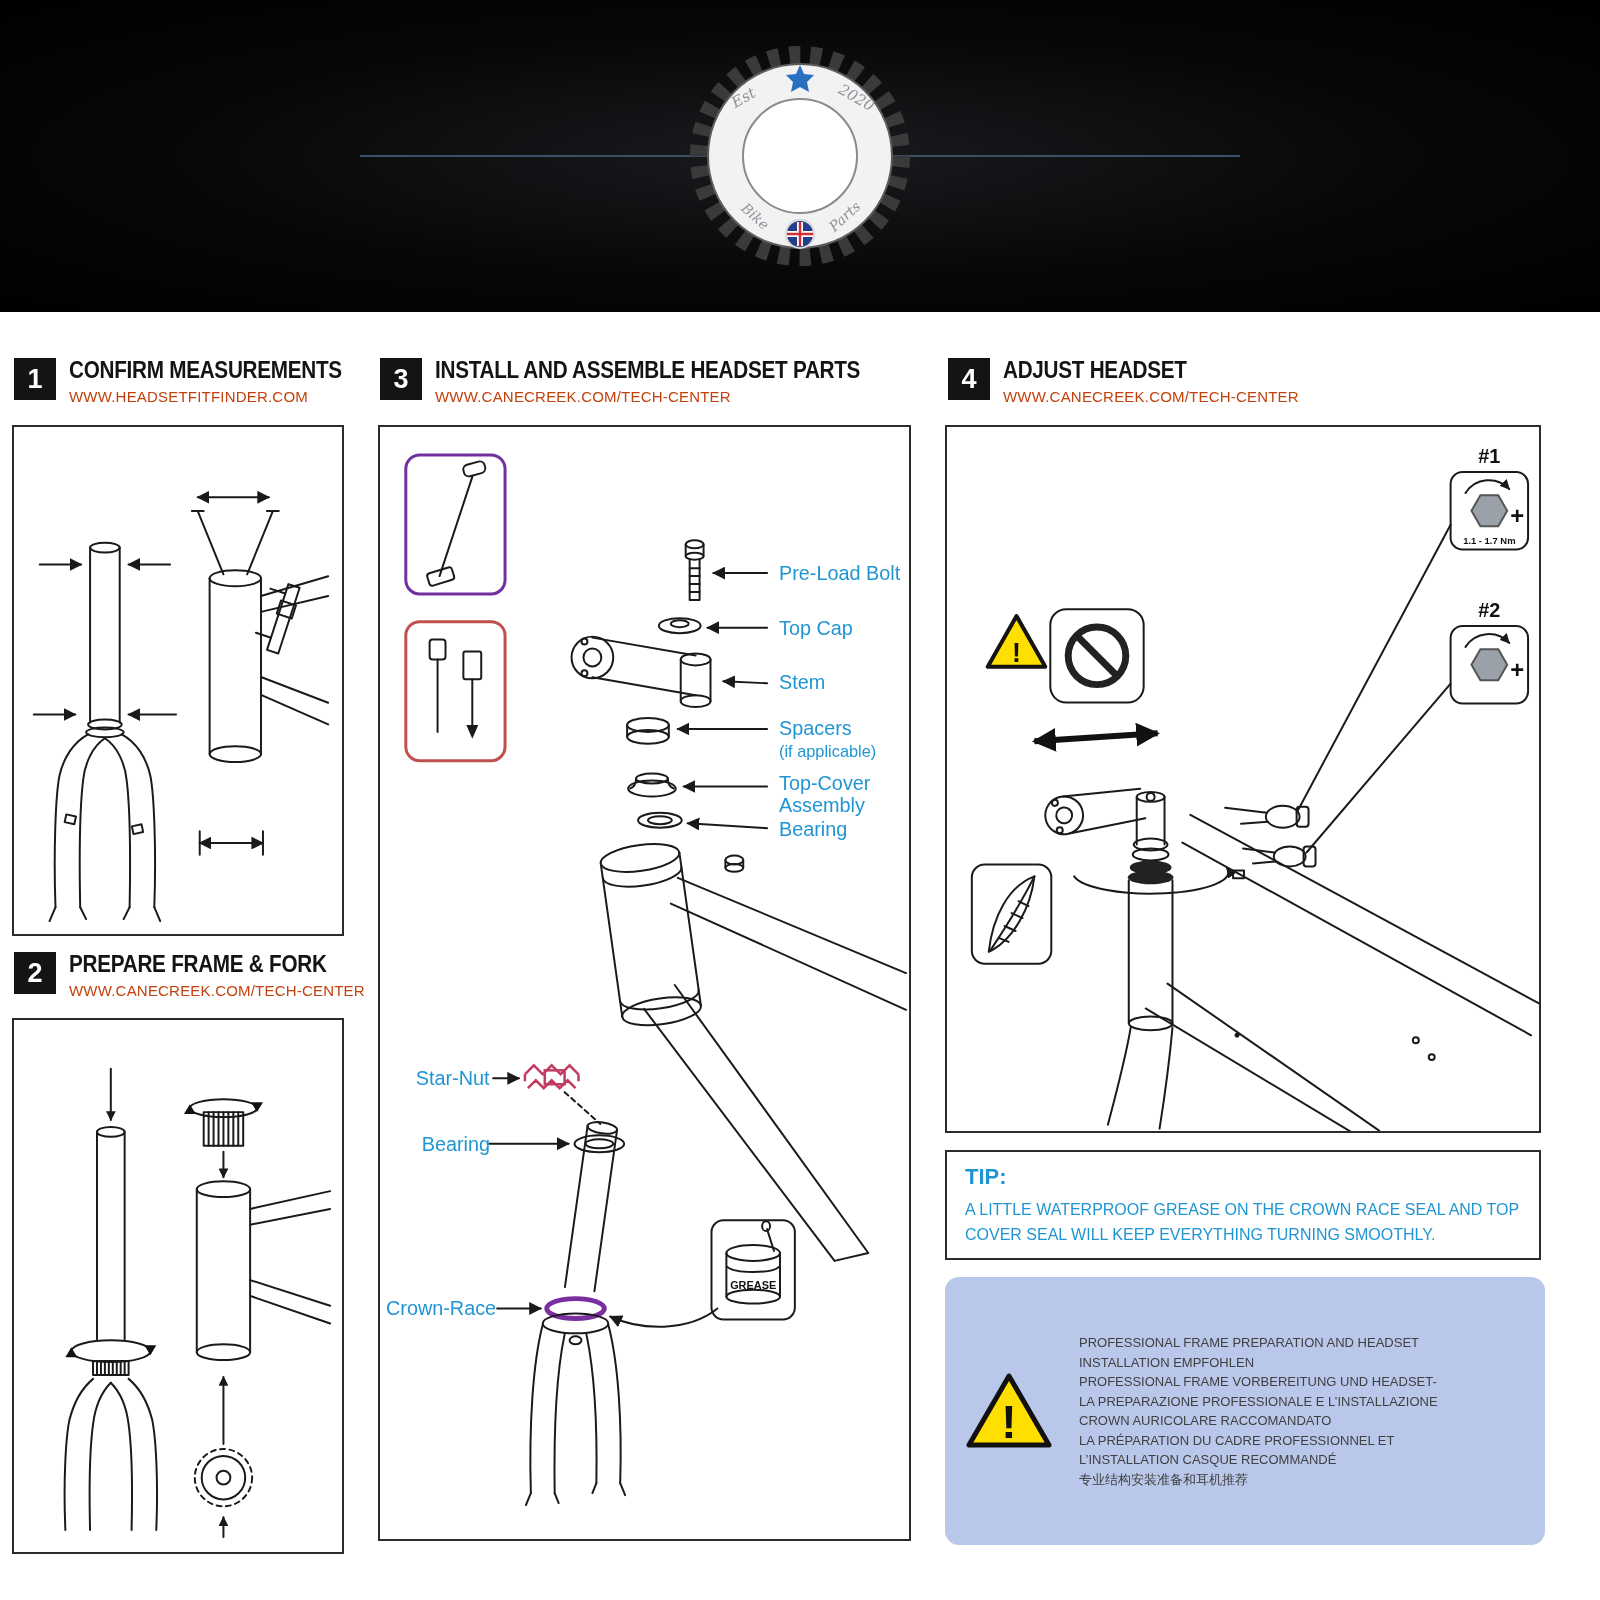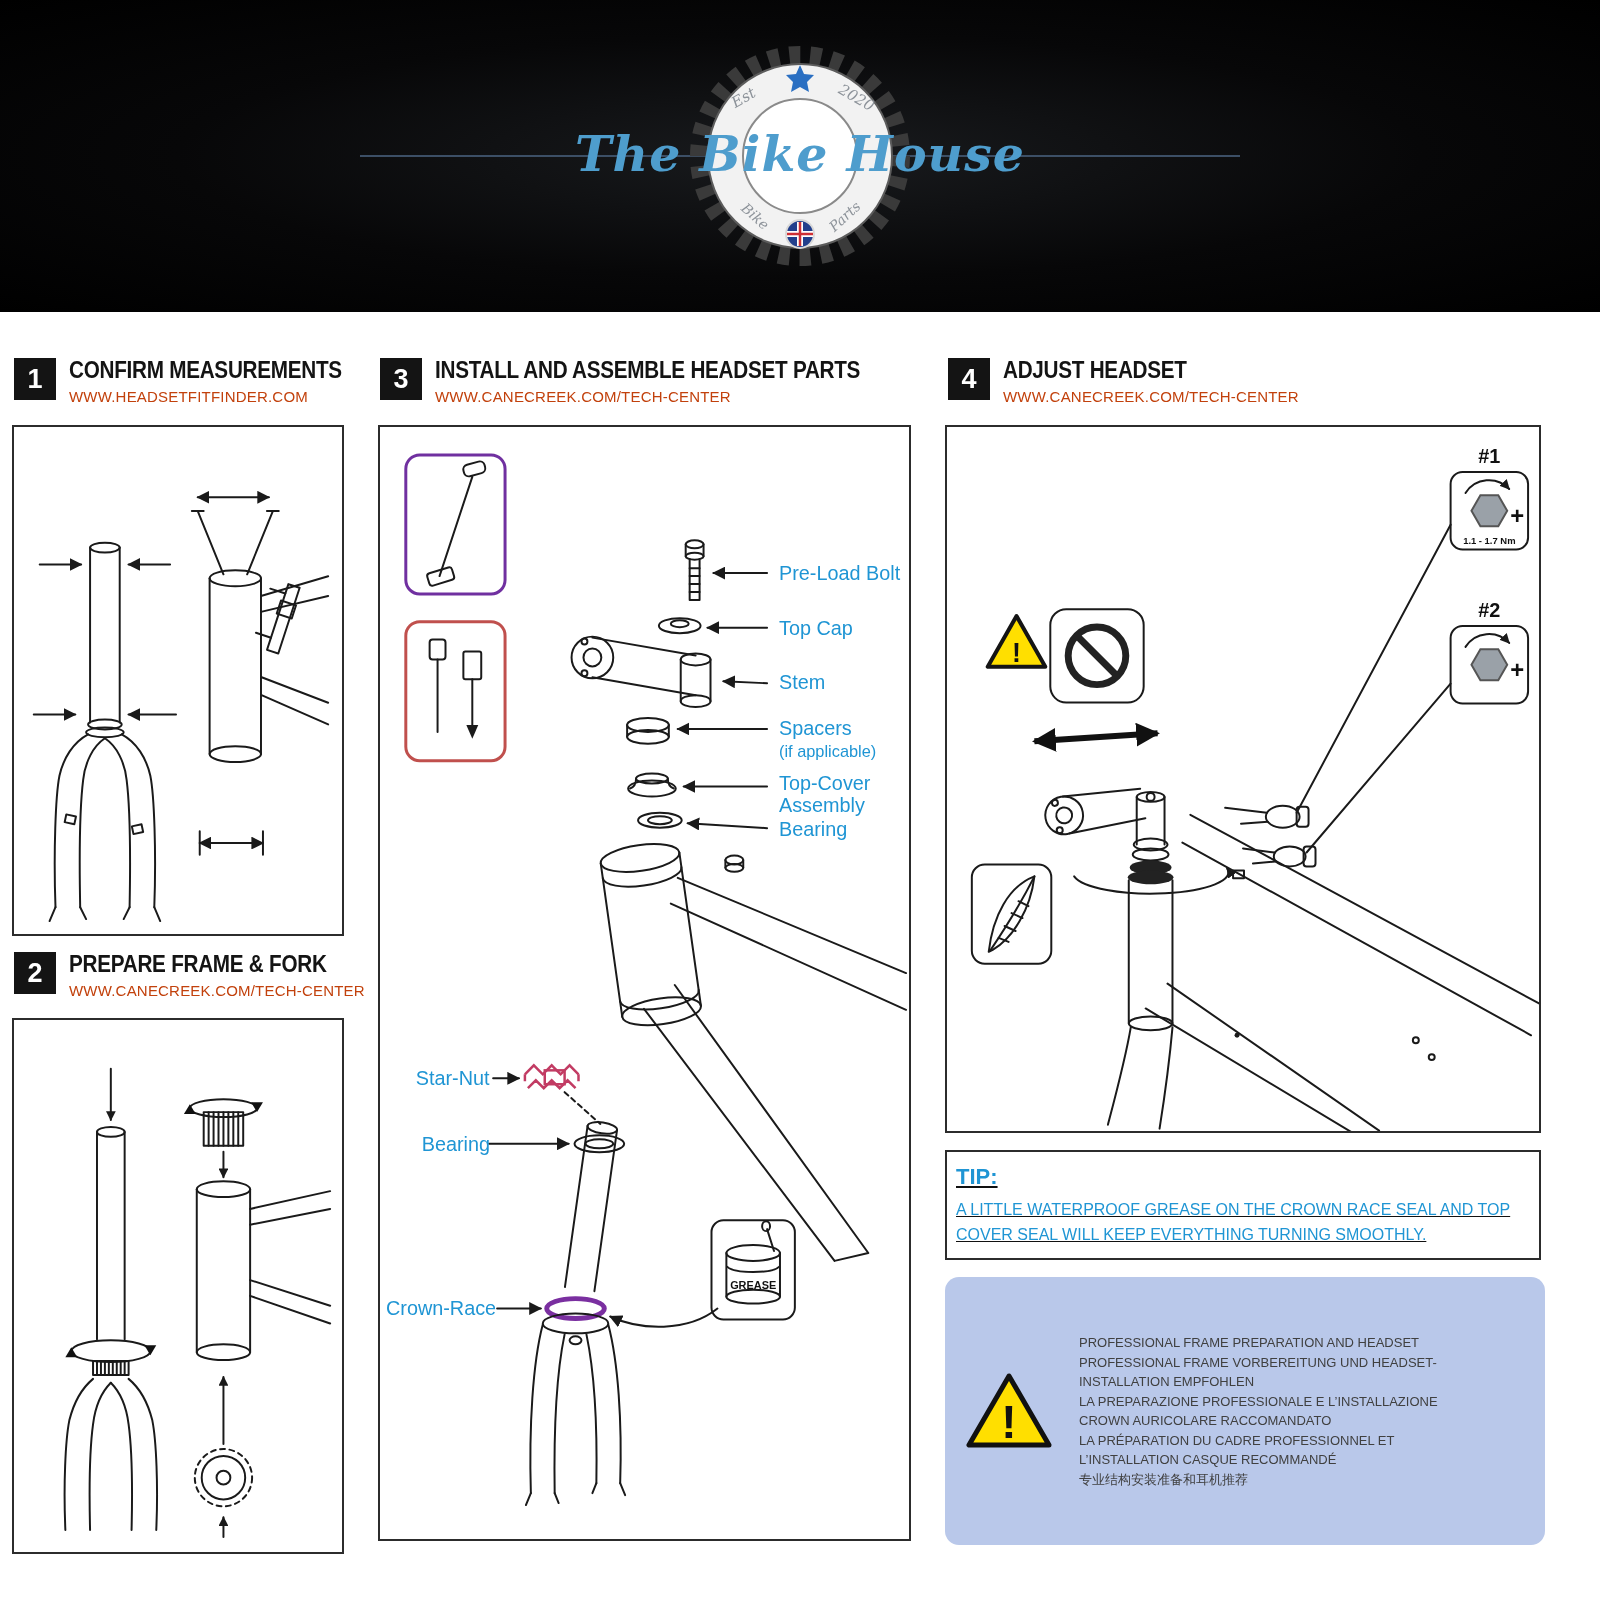--- a/index.html
+++ b/index.html
@@ -31,21 +31,21 @@
   .stepnum{font-size:20px;font-weight:700;fill:#111;}
   .plus{font-size:24px;font-weight:700;fill:#111;}
   .nm{font-size:9.5px;font-weight:700;fill:#111;}
   .excl-sm{font-size:27px;font-weight:700;fill:#111;}
   .excl-lg{font-size:46px;font-weight:700;fill:#111;}
   .gtx{font-family:"DejaVu Serif",serif;font-style:italic;font-size:15px;fill:#8d939a;}
   .gtx2{font-family:"DejaVu Serif",serif;font-style:italic;font-size:14px;fill:#8d939a;}
   
   .tip-title{font-size:22px;font-weight:700;color:#1f95d4;margin:0 0 8px 0;}
   .tip-body{font-size:16px;color:#1f95d4;line-height:1.55;font-weight:500;}
-  .tip-inner{padding:12px 9px;text-decoration:underline;}
+  .tip-inner{padding:12px 18px;}
   
   .notice{position:absolute;background:#b9c8ea;border-radius:14px;display:flex;align-items:center;
           gap:24px;padding:22px 16px 22px 18px;box-sizing:border-box;}
   .notice-tri{flex:0 0 auto;}
   .nline{font-size:13px;color:#404040;line-height:1.5;white-space:nowrap;}
 </style>
 </head>
 <body>
 
 <div class="page">
@@ -64,21 +64,20 @@
           <circle cx="180" cy="218" r="14" fill="#223f8c" stroke="#d8d8d8" stroke-width="2"></circle>
           <line x1="180" y1="206" x2="180" y2="230" stroke="#ffffff" stroke-width="6"></line>
           <line x1="167" y1="218" x2="193" y2="218" stroke="#ffffff" stroke-width="6"></line>
           <line x1="180" y1="206" x2="180" y2="230" stroke="#cf2f35" stroke-width="2.5"></line>
           <line x1="167" y1="218" x2="193" y2="218" stroke="#cf2f35" stroke-width="2.5"></line>
         </g>
         <text class="gtx2" x="132" y="204" text-anchor="middle" transform="rotate(42 132 204)">Bike</text>
         <text class="gtx2" x="228" y="204" text-anchor="middle" transform="rotate(-42 228 204)">Parts</text>
       </svg>
     </div>
-    <div class="brand">The Bike House</div>
   </header>
 
   <div class="sec-header" style="left:14px;top:358px;">
     <div class="sec-num">1</div>
     <div>
       <div class="sec-title">CONFIRM MEASUREMENTS</div>
       <div class="sec-url">WWW.HEADSETFITFINDER.COM</div>
     </div>
   </div>
 
@@ -436,22 +435,22 @@
     </div>
   </div>
 
   <div class="notice" style="left:945px;top:1277px;width:600px;height:268px;">
     <svg class="notice-tri" width="92" height="82" viewBox="0 0 92 82">
       <polygon points="46,6 6,75 86,75" fill="#ffdf00" stroke="#111" stroke-width="5" stroke-linejoin="round"></polygon>
       <text class="excl-lg" x="46" y="68" text-anchor="middle">!</text>
     </svg>
     <div>
       <div class="nline">PROFESSIONAL FRAME PREPARATION AND HEADSET</div>
+      <div class="nline">INSTALLATION EMPFOHLEN</div>
       <div class="nline">PROFESSIONAL FRAME VORBEREITUNG UND HEADSET-</div>
-      <div class="nline">INSTALLATION EMPFOHLEN</div>
       <div class="nline">LA PREPARAZIONE PROFESSIONALE E L’INSTALLAZIONE</div>
       <div class="nline">CROWN AURICOLARE RACCOMANDATO</div>
       <div class="nline">LA PRÉPARATION DU CADRE PROFESSIONNEL ET</div>
       <div class="nline">L’INSTALLATION CASQUE RECOMMANDÉ</div>
       <div class="nline">专业结构安装准备和耳机推荐</div>
     </div>
   </div>
 
 </div>
 

